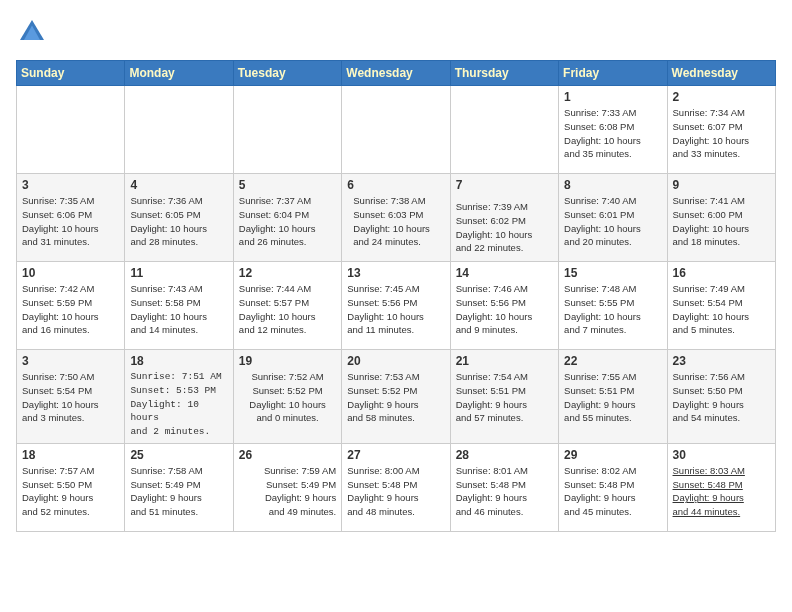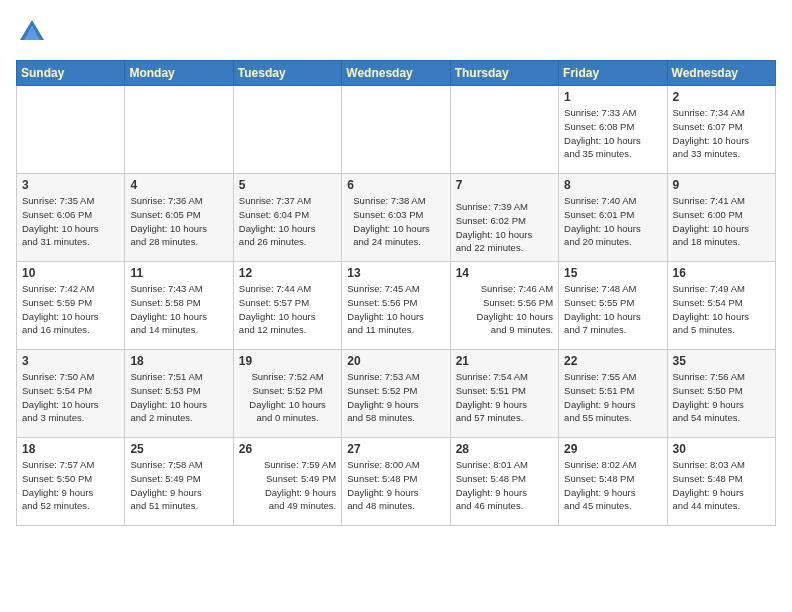--- a/index.html
+++ b/index.html
@@ -212,21 +212,21 @@
         </td>
         <td>
           <span class="day-number">13</span>
           <div class="day-info" style="white-space: pre-line;">Sunrise: 7:45 AM
 Sunset: 5:56 PM
 Daylight: 10 hours
 and 11 minutes.</div>
         </td>
         <td>
           <span class="day-number">14</span>
-          <div class="day-info" style="white-space: pre-line; text-align: right;">Sunrise: 7:46 AM
+          <div class="day-info" style="white-space: pre-line;">Sunrise: 7:46 AM
 Sunset: 5:56 PM
 Daylight: 10 hours
 and 9 minutes.</div>
         </td>
         <td>
           <span class="day-number">15</span>
           <div class="day-info" style="white-space: pre-line;">Sunrise: 7:48 AM
 Sunset: 5:55 PM
 Daylight: 10 hours
 and 7 minutes.</div>
@@ -242,21 +242,21 @@
       <tr>
         <td>
           <span class="day-number">3</span>
           <div class="day-info" style="white-space: pre-line;">Sunrise: 7:50 AM
 Sunset: 5:54 PM
 Daylight: 10 hours
 and 3 minutes.</div>
         </td>
         <td>
           <span class="day-number">18</span>
-          <div class="day-info" style="white-space: pre-line;">Sunrise: 7:51 AM
+          <div class="day-info" style="white-space: pre-line; font-family: Liberation Mono, monospace;">Sunrise: 7:51 AM
 Sunset: 5:53 PM
 Daylight: 10 hours
 and 2 minutes.</div>
         </td>
         <td>
           <span class="day-number">19</span>
           <div class="day-info" style="white-space: pre-line; text-align: center;">Sunrise: 7:52 AM
 Sunset: 5:52 PM
 Daylight: 10 hours
 and 0 minutes.</div>
@@ -276,21 +276,21 @@
 and 57 minutes.</div>
         </td>
         <td>
           <span class="day-number">22</span>
           <div class="day-info" style="white-space: pre-line;">Sunrise: 7:55 AM
 Sunset: 5:51 PM
 Daylight: 9 hours
 and 55 minutes.</div>
         </td>
         <td>
-          <span class="day-number">35</span>
+          <span class="day-number">23</span>
           <div class="day-info" style="white-space: pre-line;">Sunrise: 7:56 AM
 Sunset: 5:50 PM
 Daylight: 9 hours
 and 54 minutes.</div>
         </td>
       </tr>
       <tr>
         <td>
           <span class="day-number">18</span>
           <div class="day-info" style="white-space: pre-line;">Sunrise: 7:57 AM
@@ -328,20 +328,20 @@
         </td>
         <td>
           <span class="day-number">29</span>
           <div class="day-info" style="white-space: pre-line;">Sunrise: 8:02 AM
 Sunset: 5:48 PM
 Daylight: 9 hours
 and 45 minutes.</div>
         </td>
         <td>
           <span class="day-number">30</span>
-          <div class="day-info" style="white-space: pre-line;">Sunrise: 8:03 AM
+          <div class="day-info" style="white-space: pre-line; text-decoration: underline;">Sunrise: 8:03 AM
 Sunset: 5:48 PM
 Daylight: 9 hours
 and 44 minutes.</div>
         </td>
       </tr>
     </tbody>
 </table>
 
 </body></html>

